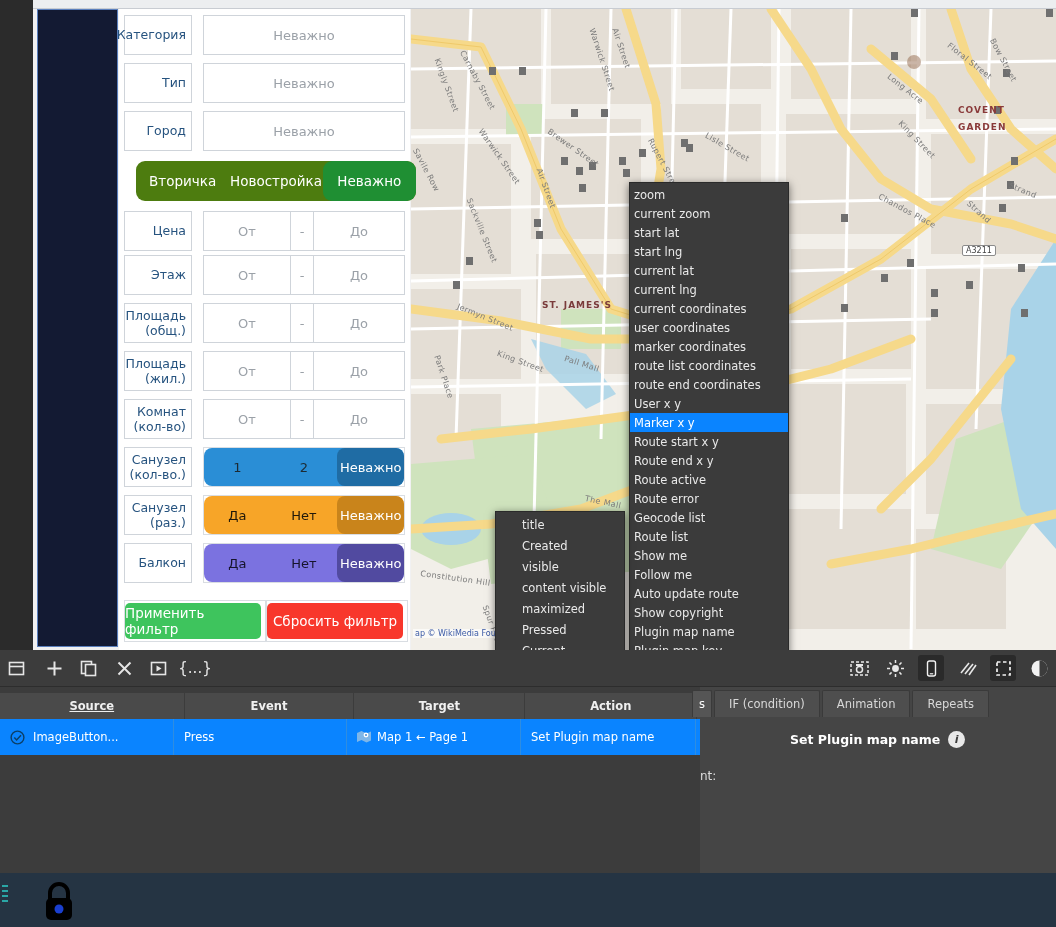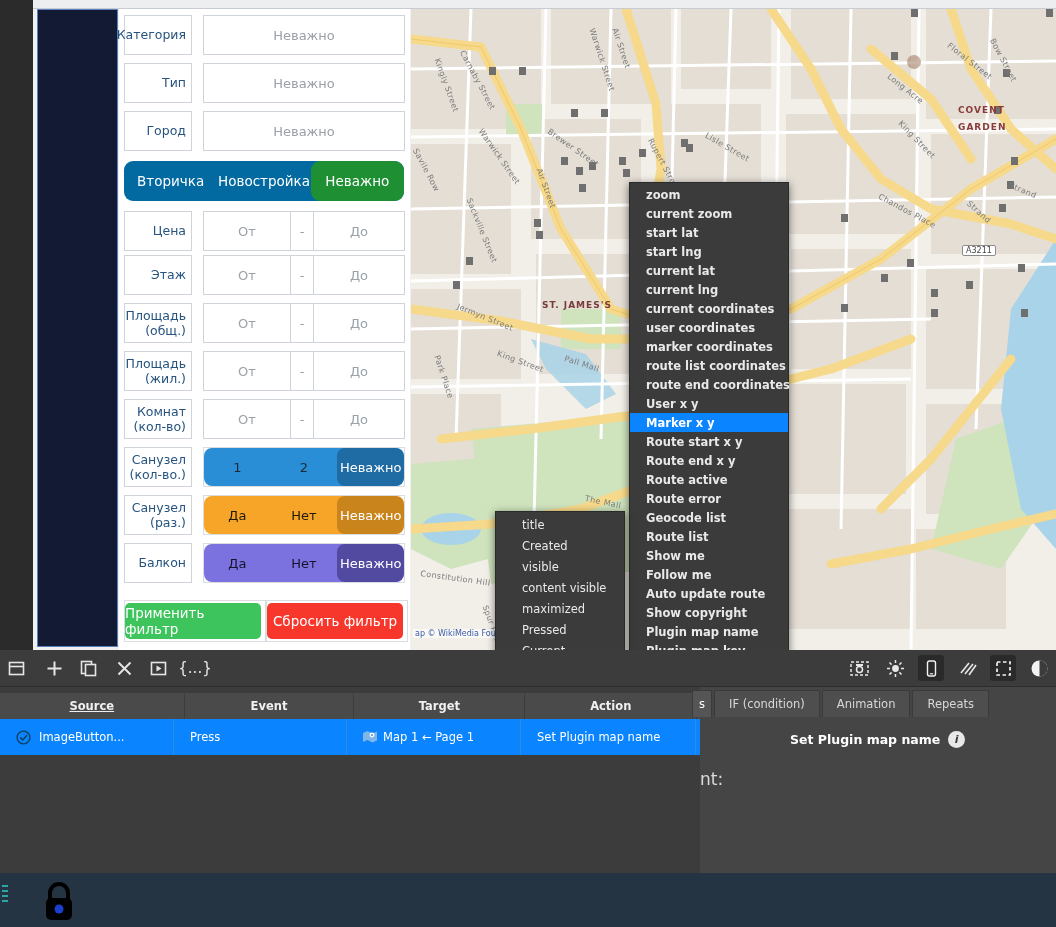--- a/index.html
+++ b/index.html
@@ -66,51 +66,51 @@
   
   .ctxmenu{position:absolute;background:#3b3b3b;border:1px solid #2a2a2a;
            box-shadow:0 2px 8px rgba(0,0,0,.55);padding:2px 0;z-index:60;}
   .ctxitem{height:19px;display:flex;align-items:center;padding:0 8px;color:#e9e9e9;font-size:11.5px;white-space:nowrap;}
   .ctxitem.sel{background:#0a84ff;color:#fff;}
   .ctxitem .lbl{flex:1;}
 
   #menu-props{left:495px;top:511px;width:128px;}
   #menu-props .ctxitem{height:21px;padding-left:26px;}
   #menu-map{left:629px;top:182px;width:158px;}
-  #menu-map .ctxitem{height:19px;padding-left:16px;font-weight:bold;}
+  #menu-map .ctxitem{height:19px;padding-left:4px;}
 
   
   #editor{position:absolute;left:0;top:650px;width:1056px;height:277px;background:#3c3c3c;}
   #etoolbar{position:absolute;left:0;top:0;width:1056px;height:36px;background:#3c3c3c;border-bottom:1px solid #2d2d2d;}
   .tbicon{position:absolute;top:6px;width:24px;height:24px;display:flex;align-items:center;justify-content:center;color:#e6e6e6;}
   #tb-right{position:absolute;right:0;top:0;height:36px;display:flex;align-items:center;gap:10px;padding-right:4px;}
   #tb-right .ti{width:26px;height:26px;display:flex;align-items:center;justify-content:center;color:#e8e8e8;}
 
   #etable{position:absolute;left:0;top:37px;width:790px;height:200px;background:#3c3c3c;}
   #thead{position:absolute;left:0;top:6px;width:790px;height:26px;display:flex;}
   #thead .th{background:#4a4a4a;border-right:1px solid #3c3c3c;display:flex;align-items:center;justify-content:center;
              color:#f0f0f0;font-size:11.5px;font-weight:bold;height:26px;}
   #trow{position:absolute;left:0;top:32px;width:790px;height:36px;display:flex;}
   #trow .td{background:#0a84ff;border-right:1px solid #2f8de0;display:flex;align-items:center;color:#fff;font-size:11.5px;
-            height:36px;padding:0 16px;box-sizing:border-box;}
+            height:36px;padding:0 10px;box-sizing:border-box;}
 
   #hscroll{position:absolute;left:0;top:245px;width:790px;height:22px;background:#454545;display:flex;align-items:center;}
   #hscroll .arrow{width:14px;height:22px;display:flex;align-items:center;justify-content:center;color:#cfcfcf;font-size:9px;}
   #hscroll .track{flex:1;height:14px;background:#5a5a5a;margin-right:348px;border:1px solid #6b6b6b;box-sizing:border-box;}
 
   
   #rpanel{position:absolute;left:700px;top:37px;width:356px;height:240px;background:#454545;}
   #rtabs{position:absolute;left:0;top:0;height:30px;display:flex;align-items:flex-end;}
   #rtabs .tab{height:26px;padding:0 14px;display:flex;align-items:center;background:#4e4e4e;border:1px solid #3a3a3a;
               border-bottom:none;color:#d8d8d8;font-size:11.5px;margin-right:2px;border-radius:2px 2px 0 0;}
   #rtabs .tab.active{background:#555;color:#fff;}
   #rtitle{position:absolute;left:90px;top:44px;display:flex;align-items:center;gap:8px;color:#fff;font-size:12.5px;font-weight:bold;}
   .infoic{width:17px;height:17px;border-radius:50%;background:#e8e8e8;color:#3c3c3c;display:flex;align-items:center;
           justify-content:center;font-size:11px;font-weight:bold;font-style:italic;}
-  #rlabel{position:absolute;left:0px;top:82px;color:#dcdcdc;font-size:17px;}
+  #rlabel{position:absolute;left:0px;top:82px;color:#dcdcdc;font-size:12px;}
 
   
   #taskbar{position:absolute;left:0;top:873px;width:1056px;height:54px;background:#253443;}
   #tb-ticks{position:absolute;left:2px;top:885px;width:6px;}
   #tb-ticks i{display:block;width:6px;height:2px;background:#2aa6a6;margin-bottom:3px;}
 
   
   #gutter{position:absolute;left:0;top:0;width:33px;height:650px;background:#2b2b2b;}
 </style>
 </head>
@@ -516,21 +516,21 @@
       <div class="ctxitem">
         <span class="lbl">maximized</span>
       </div>
       <div class="ctxitem">
         <span class="lbl">Pressed</span>
       </div>
       <div class="ctxitem">
         <span class="lbl">Current</span>
       </div>
     </div>
-<div id="seg-type" style="background: #0369a1;">
+<div id="seg-type" style="background: #4d7c0f; margin-left: 12px;">
       <div class="s">Вторичка</div>
       <div class="s">Новостройка</div>
       <div class="s on" style="background: rgb(31, 143, 51);">Неважно</div>
     </div>
     <div class="btn-frame" style="left: 124px; top: 600px; width: 142px; height: 42px;"></div>
     <div class="btn" id="btn-apply" style="background: rgb(62, 196, 93); left: 125px;">Применить фильтр</div>
     <div class="btn-frame" style="left: 266px; top: 600px; width: 142px; height: 42px;"></div>
     <div class="btn" id="btn-reset" style="background: rgb(248, 55, 44); left: 267px;">Сбросить фильтр</div>
   </div>
 

